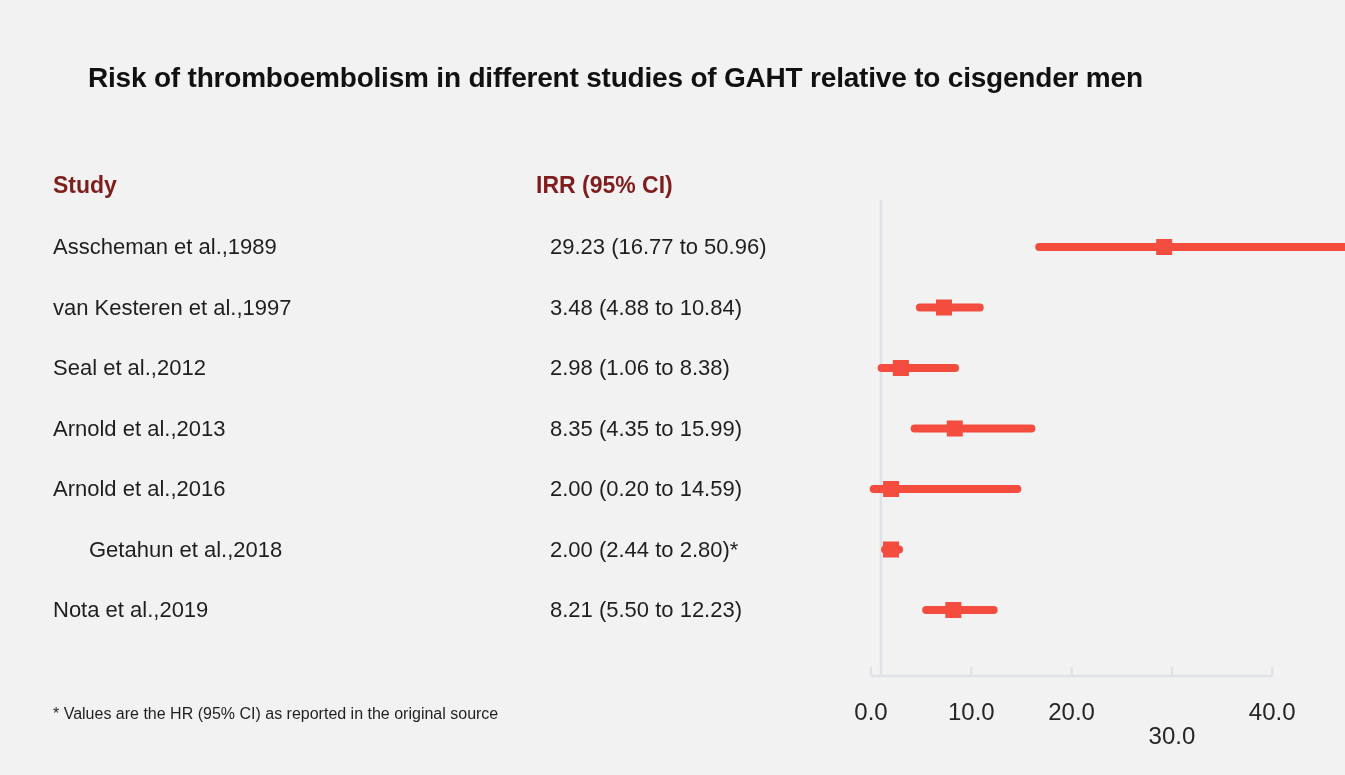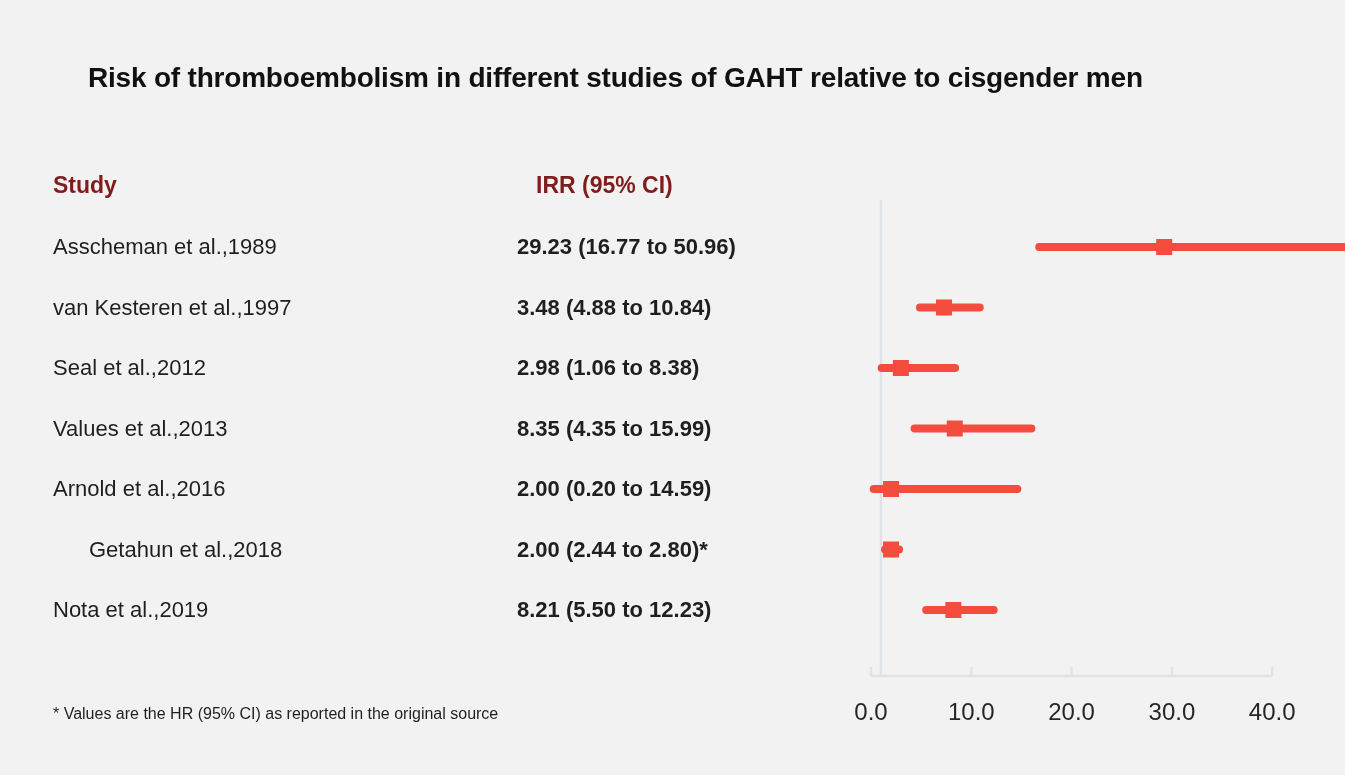--- a/index.html
+++ b/index.html
@@ -54,21 +54,21 @@
     width: 1345px; height: 775px;
   }
   .row-study, .row-irr {
     position: absolute;
     font-size: 22px;
     color: #1f1f1f;
     white-space: nowrap;
     line-height: 26px;
   }
   .row-study { left: 53px; }
-  .row-irr   { left: 517px; font-weight: bold; }
+  .row-irr   { left: 550px; }
 
   
   #plot-area {
     position: absolute;
     left: 0;
     top: 0;
     width: 1345px;
     height: 775px;
     pointer-events: none;
   }
@@ -110,21 +110,21 @@
 
   <div class="col-header" id="header-irr">IRR (95% CI)</div>
 
   <div id="rows-layer">
       <div class="row-study" style="top: 234px;">Asscheman et al.,1989</div>
       <div class="row-irr" style="top: 234px;">29.23 (16.77 to 50.96)</div>
       <div class="row-study" style="top: 294.5px;">van Kesteren et al.,1997</div>
       <div class="row-irr" style="top: 294.5px;">3.48 (4.88 to 10.84)</div>
       <div class="row-study" style="top: 355px;">Seal et al.,2012</div>
       <div class="row-irr" style="top: 355px;">2.98 (1.06 to 8.38)</div>
-      <div class="row-study" style="top: 415.5px;">Values et al.,2013</div>
+      <div class="row-study" style="top: 415.5px;">Arnold et al.,2013</div>
       <div class="row-irr" style="top: 415.5px;">8.35 (4.35 to 15.99)</div>
       <div class="row-study" style="top: 476px;">Arnold et al.,2016</div>
       <div class="row-irr" style="top: 476px;">2.00 (0.20 to 14.59)</div>
       <div class="row-study" style="top: 536.5px; margin-left: 36px;">Getahun et al.,2018</div>
       <div class="row-irr" style="top: 536.5px;">2.00 (2.44 to 2.80)*</div>
       <div class="row-study" style="top: 597px; text-align: center;">Nota et al.,2019</div>
       <div class="row-irr" style="top: 597px;">8.21 (5.50 to 12.23)</div>
     </div>
 
   <div id="plot-area">
@@ -164,19 +164,19 @@
           <line x1="926.165" y1="610" x2="993.6668999999999" y2="610" stroke="#f44c3e" stroke-width="8" stroke-linecap="round"></line>
           <rect x="945.3463" y="602" width="16" height="16" fill="#f44c3e"></rect>
         </g>
       </svg>
   </div>
 
   <div id="ticks-layer">
       <div class="tick-label" style="left: 871px;">0.0</div>
       <div class="tick-label" style="left: 971.3px;">10.0</div>
       <div class="tick-label" style="left: 1071.6px;">20.0</div>
-      <div class="tick-label" style="left: 1171.9px;">30.0</div>
+      <div class="tick-label" style="left: 1171.9px; margin-top: 24px;">30.0</div>
       <div class="tick-label" style="left: 1272.2px;">40.0</div>
     </div>
 
   <div id="footnote">* Values are the HR (95% CI) as reported in the original source</div>
 
 </div>
 
 </body></html>

